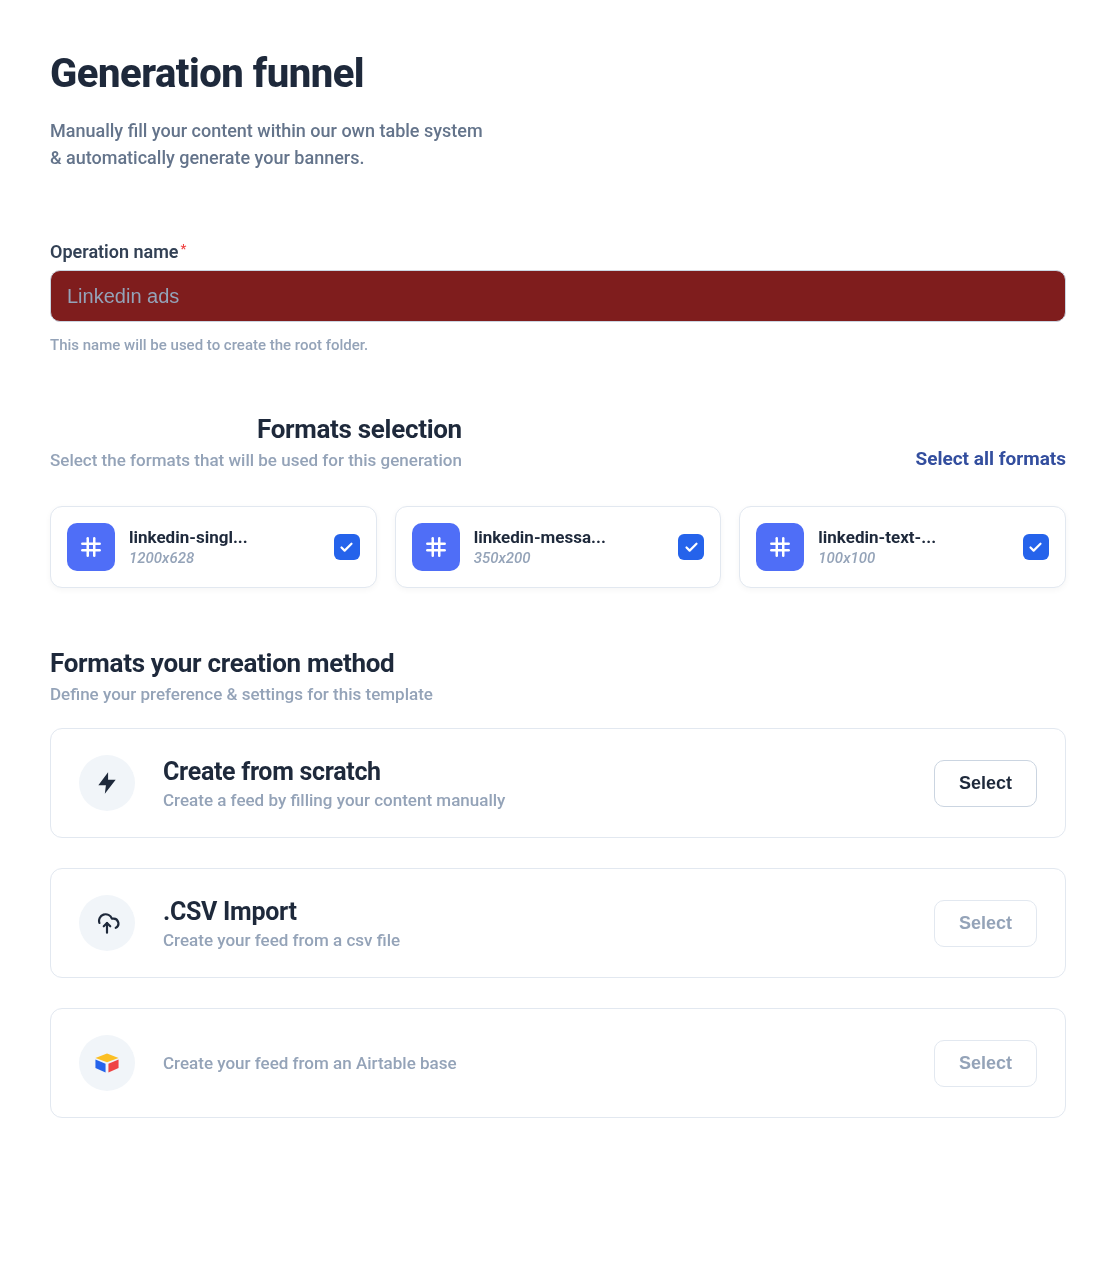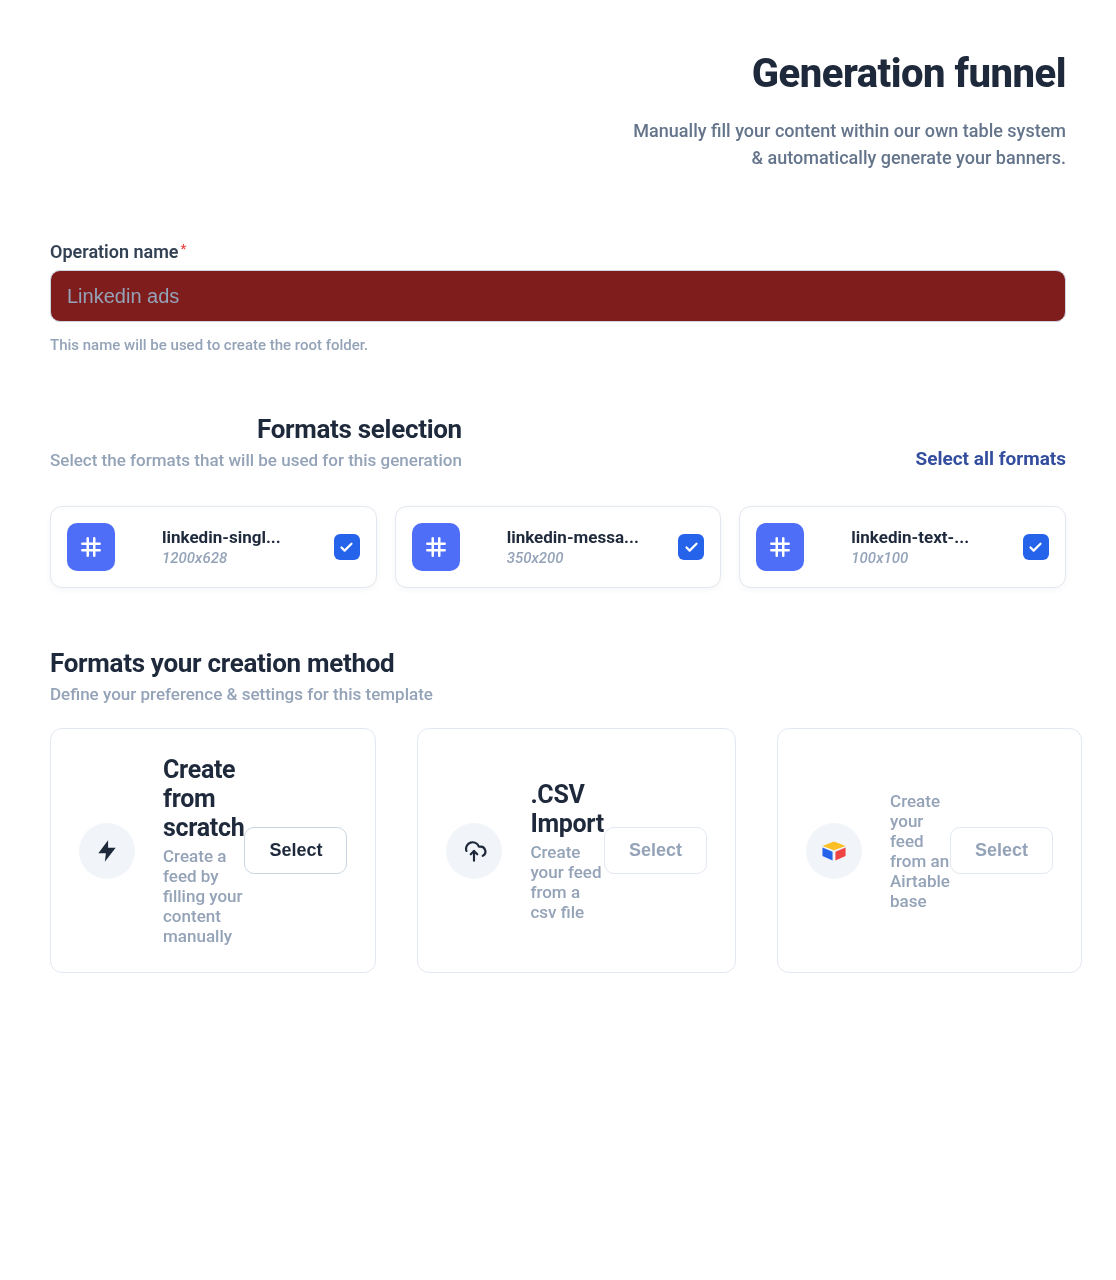--- a/index.html
+++ b/index.html
@@ -3,21 +3,21 @@
   <meta charset="utf-8">
   <style>
     * { box-sizing: border-box; margin: 0; padding: 0; }
     body {
       font-family: -apple-system, BlinkMacSystemFont, 'Segoe UI', Roboto, Helvetica, Arial, sans-serif;
       background: #ffffff;
       color: #1e293b;
       width: 1116px;
       padding: 50px 50px 100px 50px;
     }
-    .header { text-align: right; margin-bottom: 70px; }
+    .header { text-align: left; margin-bottom: 70px; }
     .title {
       font-size: 40px;
       font-weight: 800;
       color: #1e293b;
       margin-bottom: 20px;
       letter-spacing: -0.5px;
     }
     .subtitle {
       font-size: 18px;
       color: #64748b;
@@ -94,21 +94,21 @@
       height: 48px;
       border-radius: 10px;
       background: #4f6ef7;
       display: flex;
       align-items: center;
       justify-content: center;
       flex-shrink: 0;
       margin-right: 14px;
     }
     .format-icon svg { width: 26px; height: 26px; }
-    .format-info { flex: 1; min-width: 0; margin-left: 33px; }
+    .format-info { flex: 1; min-width: 0; }
     .format-name {
       font-size: 17px;
       font-weight: 700;
       color: #1e293b;
       white-space: nowrap;
       overflow: hidden;
       text-overflow: ellipsis;
     }
     .format-dim {
       font-size: 15px;
@@ -122,21 +122,21 @@
       height: 26px;
       border-radius: 6px;
       background: #2563eb;
       display: flex;
       align-items: center;
       justify-content: center;
       flex-shrink: 0;
       margin-left: 10px;
     }
     .format-check svg { width: 15px; height: 15px; }
-    .methods-list { display: flex; flex-direction: row; gap: 41px; }
+    .methods-list { display: flex; flex-direction: column; gap: 30px; }
     .method-card {
       display: flex;
       align-items: center;
       padding: 26px 28px;
       border: 1px solid #e2e8f0;
       border-radius: 12px;
       background: #fff;
     }
     .method-icon {
       width: 56px;

